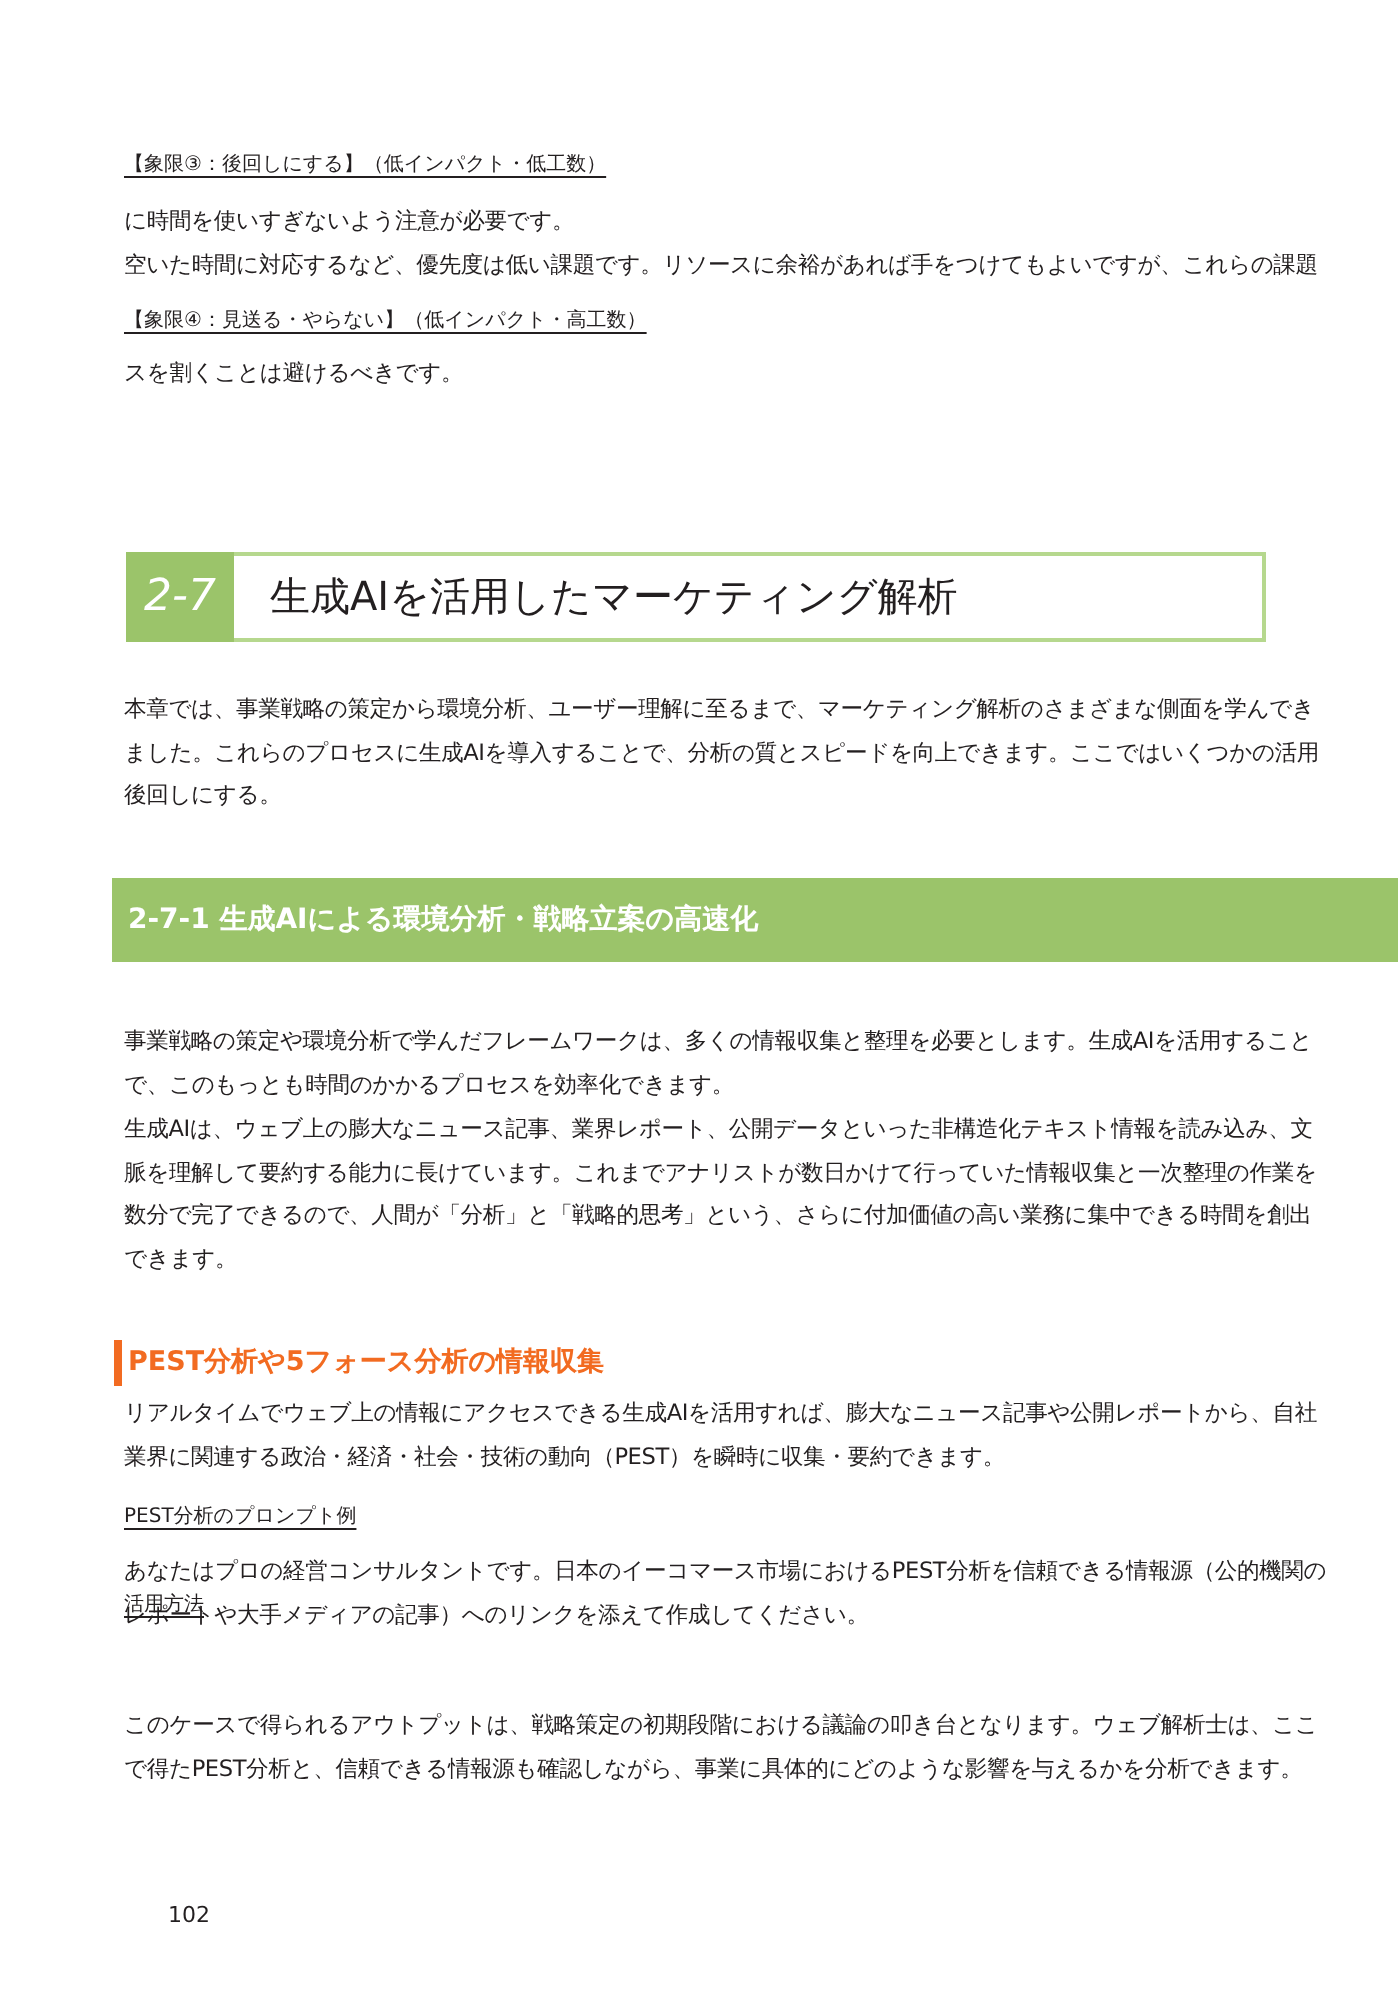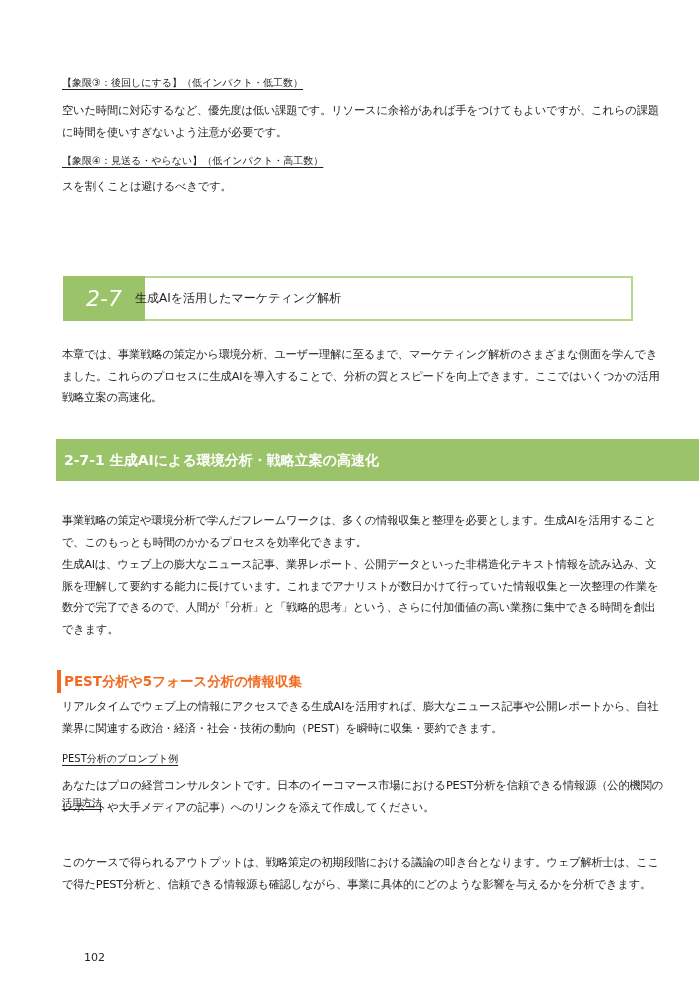--- a/index.html
+++ b/index.html
@@ -18,28 +18,28 @@
     font-size: 11.3px; line-height: 21.5px; color: #231f20;
     width: 580px; letter-spacing: -0.2px;
   }
   .para p { margin: 0; white-space: nowrap; }
 
   .section-box {
     left: 63px; top: 276px; width: 570px; height: 45px;
     border: 2px solid #b6d88e; box-sizing: border-box; background: #fff;
   }
   .section-num {
-    position: absolute; left: -2px; top: -2px; width: 82px; height: 45px;
+    position: absolute; left: -2px; top: -2px; width: 54px; height: 45px;
     background: #9bc46a; color: #ffffff;
     font-family: "DejaVu Sans", sans-serif; font-style: italic;
     font-size: 22px; font-weight: 300; line-height: 45px; text-align: center;
   }
   .section-title {
     position: absolute; left: 70px; top: 0; line-height: 41px;
-    font-size: 12px; color: #231f20; white-space: nowrap;
+    font-size: 20px; color: #231f20; white-space: nowrap;
   }
 
   .subsection-bar {
     left: 56px; top: 439px; width: 657px; height: 42px;
     background: #9bc46a; color: #ffffff;
   }
   .subsection-title {
     position: absolute; left: 8px; top: 0; line-height: 42px;
     font-size: 14px; font-weight: bold; white-space: nowrap;
   }
@@ -57,38 +57,38 @@
 
   .page-number {
     left: 84px; top: 951px; font-size: 11px; color: #231f20;
   }
 </style>
 </head>
 <body>
 
 <div class="abs sub-heading" style="left:62px; top:75px;">【象限③：後回しにする】（低インパクト・低工数）</div>
 <div class="abs para" style="left:62px; top:100px;">
+  <p>に時間を使いすぎないよう注意が必要です。</p>
   <p>空いた時間に対応するなど、優先度は低い課題です。リソースに余裕があれば手をつけてもよいですが、これらの課題</p>
-  <p>に時間を使いすぎないよう注意が必要です。</p>
 </div>
 
 <div class="abs sub-heading" style="left:62px; top:153px;text-align:right;">【象限④：見送る・やらない】（低インパクト・高工数）</div>
 <div class="abs para" style="left:62px; top:176px;">
   <p>スを割くことは避けるべきです。</p>
 </div>
 
 <div class="abs section-box">
   <div class="section-num">2-7</div>
   <div class="section-title">生成AIを活用したマーケティング解析</div>
 </div>
 
 <div class="abs para" style="left:62px; top:344px;">
   <p>本章では、事業戦略の策定から環境分析、ユーザー理解に至るまで、マーケティング解析のさまざまな側面を学んでき</p>
   <p>ました。これらのプロセスに生成AIを導入することで、分析の質とスピードを向上できます。ここではいくつかの活用</p>
-  <p>戦略立案の高速化。</p>
+  <p>後回しにする。</p>
 </div>
 
 <div class="abs subsection-bar">
   <div class="subsection-title">2-7-1 生成AIによる環境分析・戦略立案の高速化</div>
 </div>
 
 <div class="abs para" style="left:62px; top:510px;">
   <p>事業戦略の策定や環境分析で学んだフレームワークは、多くの情報収集と整理を必要とします。生成AIを活用すること</p>
   <p>で、このもっとも時間のかかるプロセスを効率化できます。</p>
 </div>

